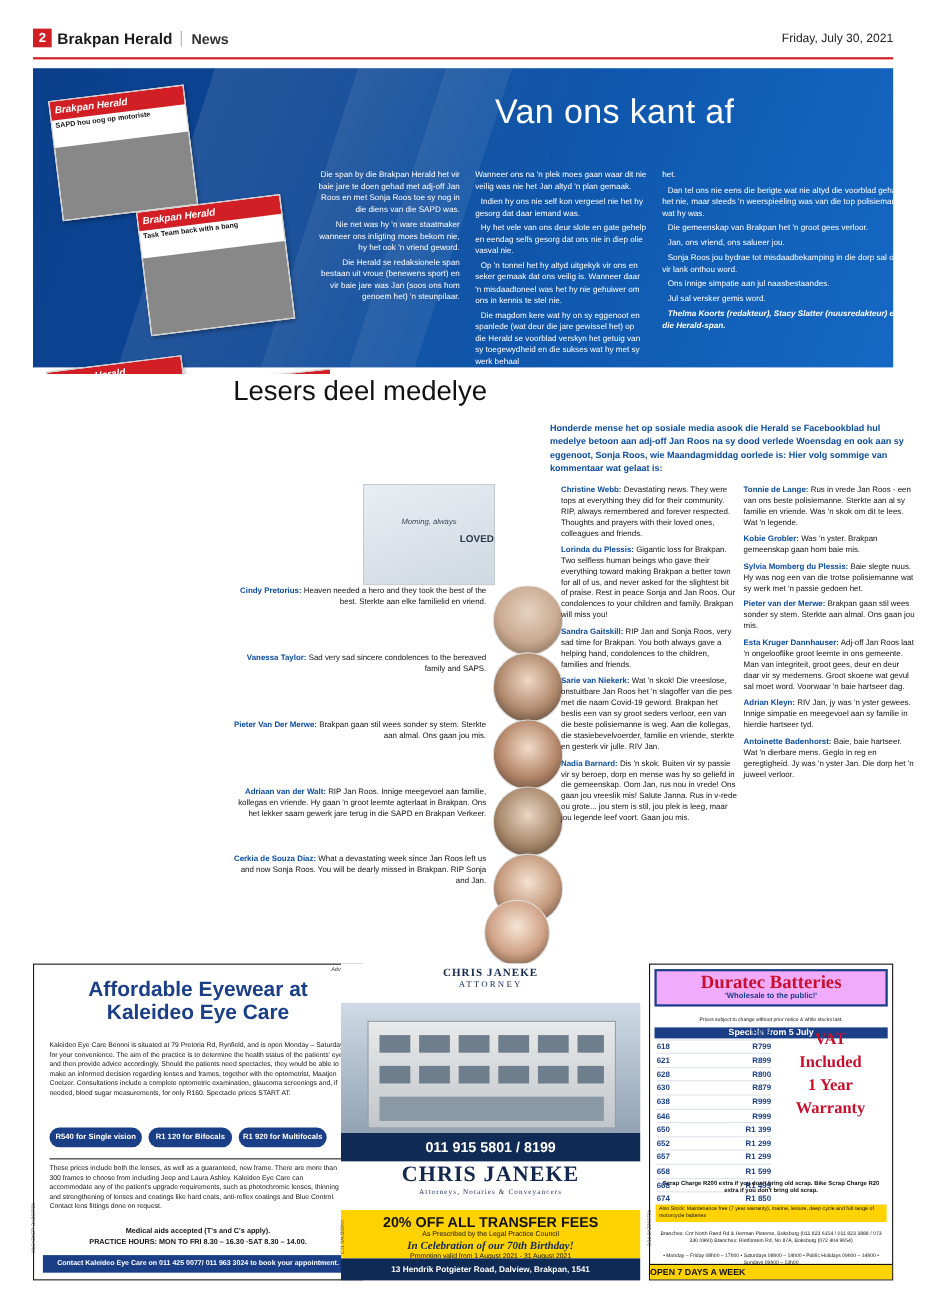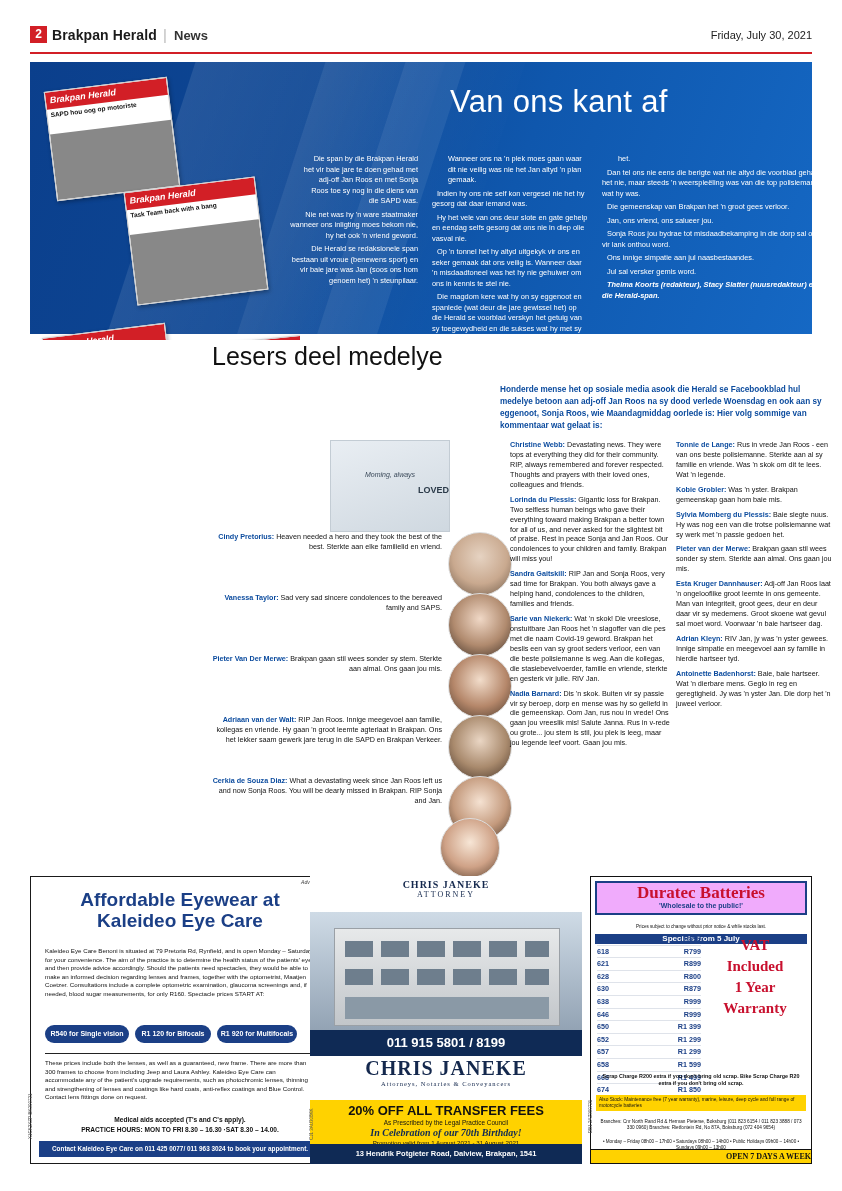--- a/index.html
+++ b/index.html
@@ -25,21 +25,21 @@
     transform:skewX(-18deg);}
   .panel1 .diag3{position:absolute;top:-40px;left:330px;width:60px;height:360px;
     background:rgba(255,255,255,.07);transform:skewX(-18deg);}
   .p1title{position:absolute;left:420px;top:22px;font-size:31px;color:#fff;font-weight:400;letter-spacing:.3px;}
   .p1cols{position:absolute;left:256px;top:92px;width:540px;height:230px;color:#fff;font-size:7.4px;line-height:1.42;}
   .p1col{position:absolute;top:0;}
   .c1{left:0;width:132px;text-align:right;}
   .c2{left:146px;width:156px;}
   .c3{left:316px;width:224px;}
   .p1cols p{margin:0 0 3px 0;text-indent:5px;}
-  .p1cols p.first{text-indent:0;margin-left:16px;}
+  .p1cols p.first{text-indent:0;}
   .sig{font-style:italic;font-weight:bold;}
 
   
   .collage{position:absolute;left:30px;top:62px;width:270px;height:810px;overflow:hidden;}
   .clip{position:absolute;background:#fff;border:1px solid #cfcfcf;box-shadow:1px 2px 4px rgba(0,0,0,.32);overflow:hidden;}
   .clip .nameplate{position:absolute;left:0;top:0;width:100%;height:17px;background:#d21f26;color:#fff;
     font-size:9px;font-weight:bold;line-height:17px;padding-left:4px;box-sizing:border-box;font-style:italic;}
   .clip .hl{position:absolute;left:3px;top:19px;right:3px;font-size:6.5px;font-weight:bold;color:#111;line-height:1.15;}
   .clip .photo{position:absolute;left:0;right:0;bottom:0;background:#888;}
   .ph-a{background:linear-gradient(160deg,#5b6a78,#27323c 60%,#4a5560);}
@@ -131,22 +131,22 @@
   .du-note{position:absolute;left:4px;right:4px;top:47px;font-size:4.6px;text-align:center;color:#111;}
   .du-tbl{position:absolute;left:6px;top:56px;width:104px;font-size:7.2px;color:#1b3f86;font-weight:bold;}
   .du-tbl .r{display:flex;justify-content:space-between;line-height:11.6px;border-bottom:1px solid #dfe3ea;}
   .du-vat{position:absolute;right:8px;top:58px;width:96px;text-align:center;color:#c8102e;font-weight:bold;
     font-family:"Liberation Serif",serif;font-size:15px;line-height:21px;}
   .du-scrap{position:absolute;left:5px;right:5px;top:196px;font-size:5.4px;font-weight:bold;text-align:center;line-height:1.35;}
   .du-stock{position:absolute;left:5px;right:5px;top:218px;background:#ffd200;font-size:4.8px;padding:2px 3px;
     line-height:1.3;box-sizing:border-box;}
   .du-br{position:absolute;left:5px;right:5px;top:242px;font-size:4.7px;text-align:center;line-height:1.34;}
   .du-hours{position:absolute;left:5px;right:5px;top:262px;font-size:4.6px;text-align:center;line-height:1.3;}
-  .du-open{position:absolute;left:0;right:0;bottom:0;height:13px;background:#ffd200;color:#111;text-align:right;
-    font-size:8px;font-weight:bold;line-height:13px;border-top:1px solid #111;font-family:Liberation Serif, serif;}
+  .du-open{position:absolute;left:0;right:0;bottom:0;height:13px;background:#ffd200;color:#111;text-align:left;
+    font-size:8px;font-weight:bold;line-height:13px;border-top:1px solid #111;}
 </style>
 </head>
 <body>
 
 <div class="page">
 
   <div class="masthead">
     <div class="mh-num">2</div>
     <div class="mh-title">Brakpan Herald</div>
     <div class="mh-sep">|</div>

